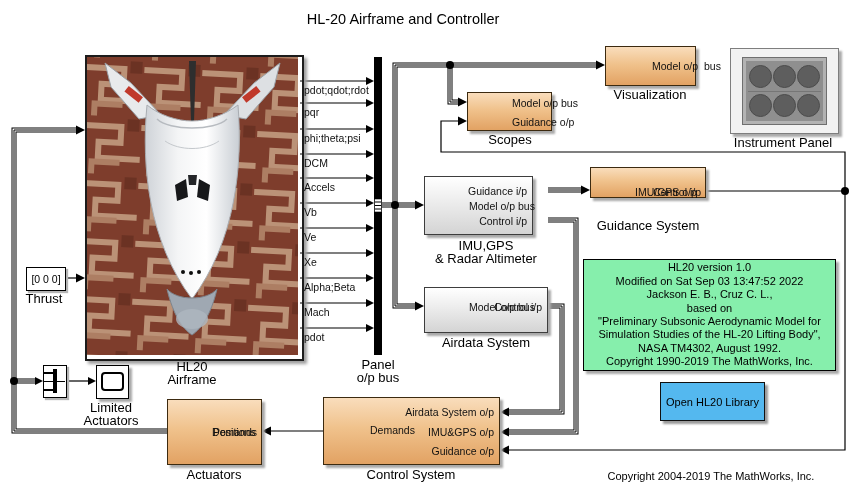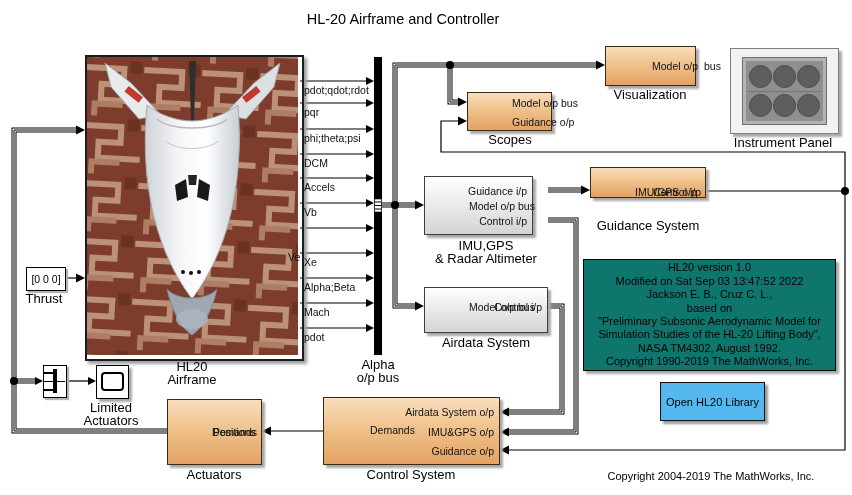--- a/index.html
+++ b/index.html
@@ -42,21 +42,21 @@
     border:1px solid #7e7e7e; box-shadow:3px 3px 2px #ababab;}
   #instr-frame{position:absolute; left:11px; top:8px; right:11px; bottom:8px;
     background:#b3b3b3; border:1px solid #6f6f6f;}
   #instr-face{position:absolute; left:3px; top:3px; right:3px; bottom:3px;
     background:#8f8f8f; display:flex; flex-wrap:wrap; align-items:center;
     justify-content:space-around; padding:1px 2px; box-sizing:border-box;}
   .gauge{width:23px; height:23px; border-radius:50%; background:#5e5e5e;
     border:1px solid #4c4c4c; box-sizing:border-box;}
   #instr-divider{position:absolute; left:2px; right:2px; top:50%; height:1px; background:#767676;}
   
-  #annotation-box{left:583px; top:259px; width:251px; height:110px; background:#0f766e;
+  #annotation-box{left:583px; top:259px; width:251px; height:110px; background:#86efac;
     border:1px solid #000; box-shadow:3px 3px 2px #a9a9a9;
     display:flex; flex-direction:column; justify-content:center;}
   #annotation-box div{font-size:11px; line-height:13.4px; text-align:center; color:#000;}
   
   #library-button{left:660px; top:382px; width:103px; height:37px; background:#54b8ef;
     border:1px solid #101010; box-shadow:3px 3px 2px #9b9b9b;
     display:flex; align-items:center; justify-content:center;
     font-size:11px; color:#000; cursor:pointer;}
   #copyright{left:571px; top:470px; width:280px; text-align:center; font-size:11px; color:#000;}
   
@@ -244,28 +244,28 @@
     <span>HL20</span><br>
     <span>Airframe</span>
   </div>
 
   <span class="siglabel" style="left:304px; top:84px;">pdot;qdot;rdot</span>
   <span class="siglabel" style="left:304px; top:106px;">pqr</span>
   <span class="siglabel" style="left:304px; top:132px;">phi;theta;psi</span>
   <span class="siglabel" style="left:304px; top:157px;">DCM</span>
   <span class="siglabel" style="left:304px; top:181px;">Accels</span>
   <span class="siglabel" style="left:304px; top:206px;">Vb</span>
-  <span class="siglabel" style="left:288px; top:231px;margin-top:20px;">Ve</span>
+  <span class="siglabel" style="left:304px; top:231px;">Ve</span>
   <span class="siglabel" style="left:304px; top:256px;">Xe</span>
   <span class="siglabel" style="left:304px; top:281px;">Alpha;Beta</span>
   <span class="siglabel" style="left:304px; top:306px;">Mach</span>
   <span class="siglabel" style="left:304px; top:331px;">pdot</span>
 
   <div class="abs blklabel" style="left:308px; top:358px; width:140px;">
-    <span>Alpha</span><br>
+    <span>Panel</span><br>
     <span>o/p bus</span>
   </div>
 
   <div class="abs" id="thrust-block">
     <span>[0 0 0]</span>
   </div>
   <div class="abs blklabel" style="left:4px; top:292px; width:80px;">Thrust</div>
 
   <div class="abs" id="mux-block">
     <div id="mux-bar"></div>

